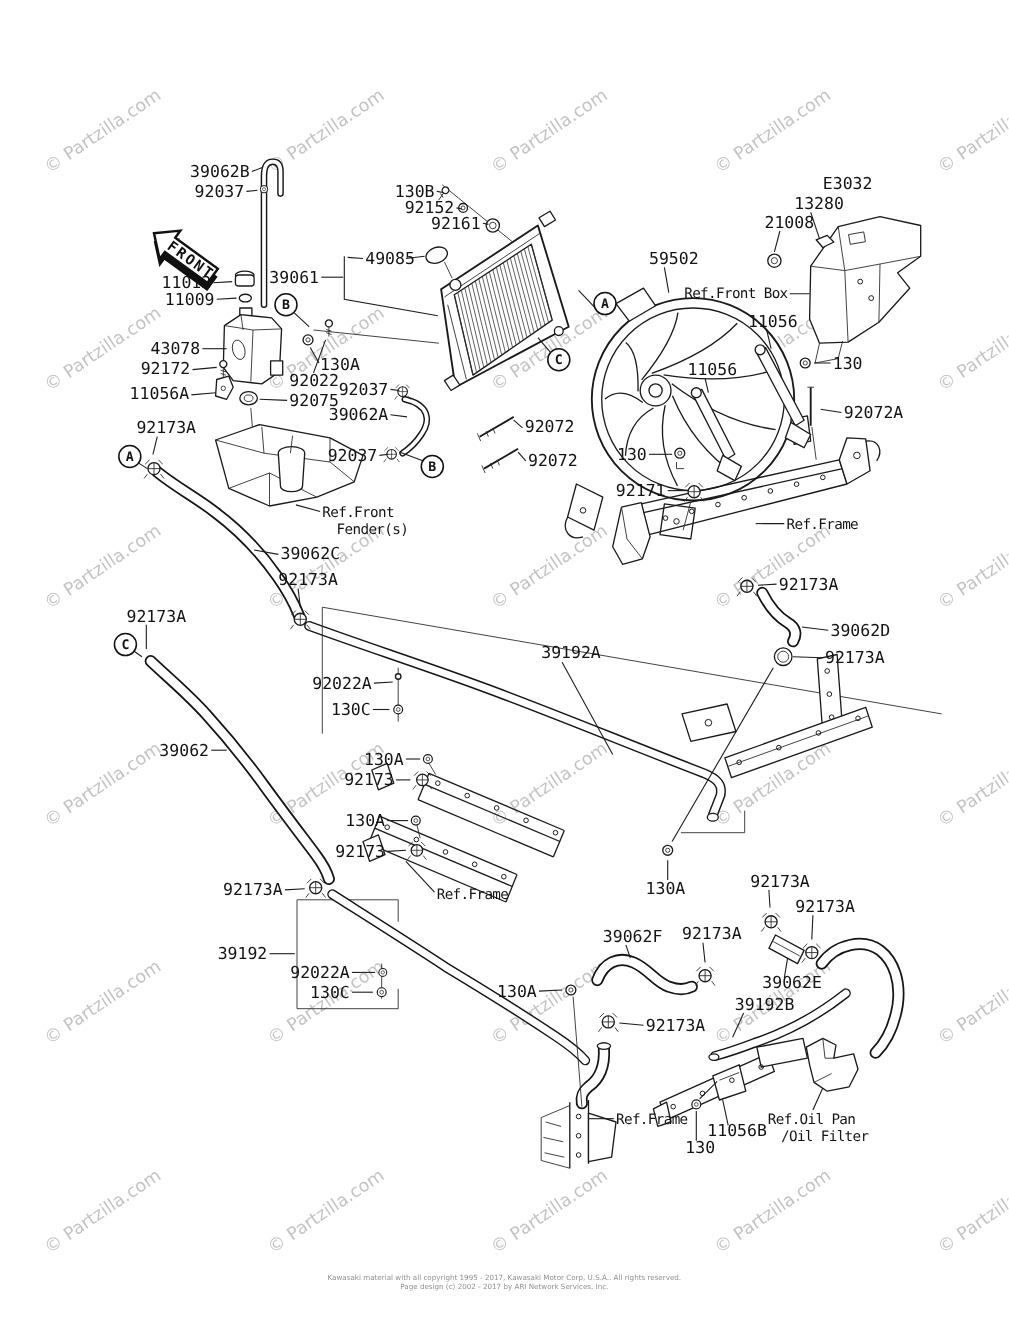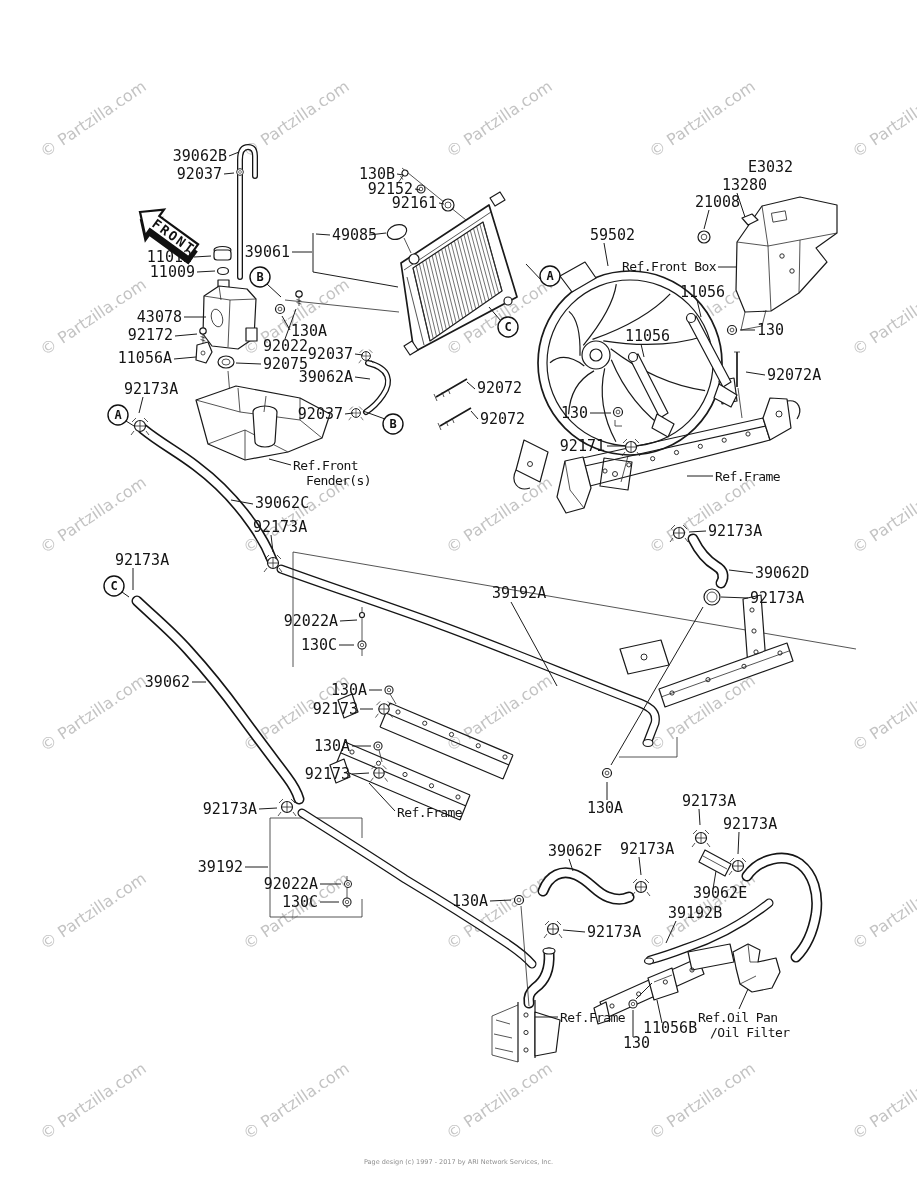--- a/index.html
+++ b/index.html
@@ -554,15 +554,16 @@
           <text x="393" y="428.2" class="co-t">B</text>
         </g>
         <g>
           <circle cx="114" cy="586" r="10" class="co-c"></circle>
           <text x="114" y="590.2" class="co-t">C</text>
         </g>
       </g>
 </svg>
 
 <div class="footer">
-  <div>Page design (c) 1997 - 2017 by ARI Network Services, Inc.</div>
+  <div>Kawasaki material with all copyright 1995 - 2017, Kawasaki Motor Corp, U.S.A.. All rights reserved.</div>
+  <div>Page design (c) 2002 - 2017 by ARI Network Services, Inc.</div>
 </div>
 </div>
 
 </body></html>

